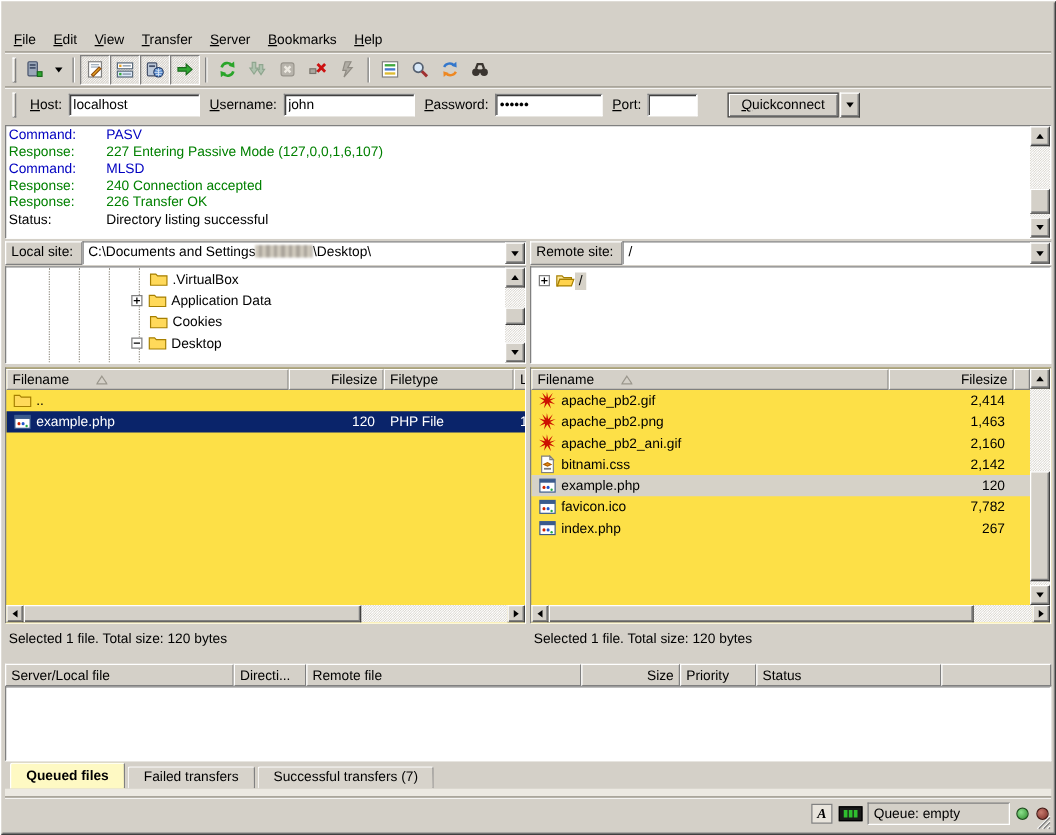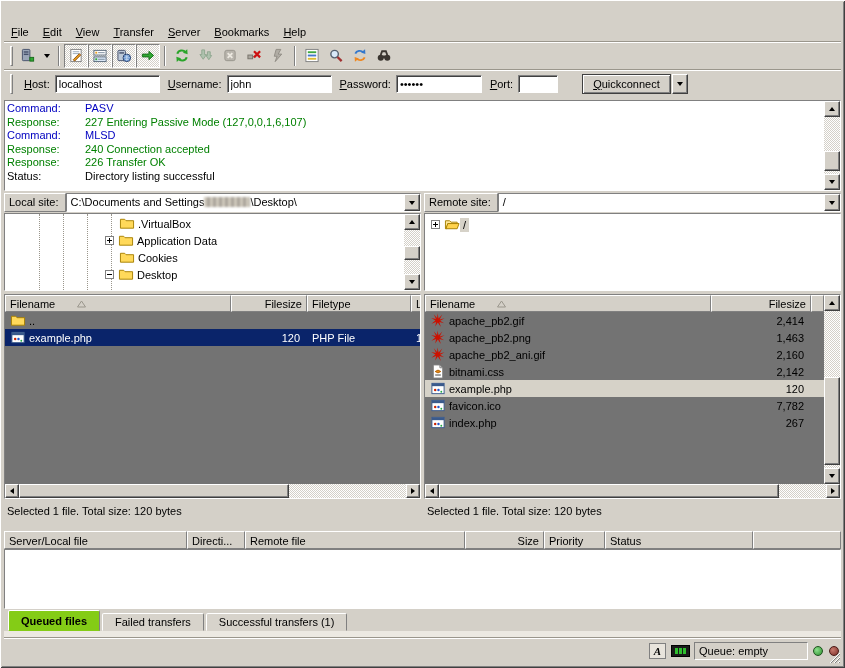--- a/index.html
+++ b/index.html
@@ -91,21 +91,21 @@
 
   .treebox { position:absolute; left:0; top:20px; width:100%; height:78px; border:1px solid; border-color:#808080 #fff #fff #808080; background:#ffffff; overflow:hidden; }
   .guide { position:absolute; top:0; bottom:0; border-left:1px dotted #9a968c; }
   .trow { position:absolute; height:17px; display:flex; align-items:center; }
   .expander { width:9px; height:9px; border:1px solid #808080; background:#fff; position:relative; flex:none; }
   .expander::before { content:''; position:absolute; left:1px; right:1px; top:3px; border-top:1px solid #000; }
   .expander.plus::after { content:''; position:absolute; top:1px; bottom:1px; left:3px; border-left:1px solid #000; }
   .tlabel { padding:1px 3px; white-space:nowrap; }
   .tlabel.sel { background:#D6D2C8; }
 
-  .listbox { position:absolute; left:0; top:101px; width:100%; height:205px; border:1px solid; border-color:#808080 #fff #fff #808080; background:#737373; overflow:hidden; }
+  .listbox { position:absolute; left:0; top:101px; width:100%; height:205px; border:1px solid; border-color:#808080 #fff #fff #808080; background:#fde047; overflow:hidden; }
   .lheader { position:absolute; left:0; top:0; height:17px; display:grid; }
   .hcell { border:1px solid; border-color:#fff #808080 #808080 #fff; background:#D4D0C8; padding:1px 4px 0 4px; white-space:nowrap; overflow:hidden; display:flex; align-items:center; }
   .hcell.r { justify-content:flex-end; }
   .sortarrow { margin-left:22px; }
   .lrows { position:absolute; left:0; top:17px; right:0; bottom:14px; overflow:hidden; }
   .frow { display:grid; height:17px; align-items:center; }
   .fcell { white-space:nowrap; overflow:hidden; padding-left:5px; display:flex; align-items:center; gap:3px; }
   .fcell.r { justify-content:flex-end; padding-right:7px; }
   .frow.sel-active { background:#0A246A; color:#fff; }
   .frow.sel-inactive { background:#D6D2C8; }
@@ -115,21 +115,21 @@
 
   
   .qheader { position:absolute; left:4px; top:531px; width:837px; height:18px; display:grid;
     grid-template-columns:183px 58px 220px 79px 61px 148px 1fr; }
   .qbody { position:absolute; left:4px; top:549px; width:837px; height:60px; border:1px solid; border-color:#808080 #fff #fff #808080; background:#fff; }
 
   
   .tabsrow { position:absolute; left:4px; top:609px; width:837px; height:22px; display:flex; align-items:flex-end; padding-left:4px; }
   .tab { height:18px; padding:2px 12px 0 12px; margin-right:2px; background:#D7D3CB;
     border:1px solid; border-color:#fff #808080 transparent #fff; border-radius:2px 2px 0 0; white-space:nowrap; }
-  .tab.active { height:21px; padding-top:4px; background:#84cc16; font-weight:bold; }
+  .tab.active { height:21px; padding-top:4px; background:#fef9c3; font-weight:bold; }
   .understrip { position:absolute; left:4px; top:631px; width:837px; height:6px; background:#ECE9E2; }
 
   
   .statusbar { position:absolute; left:4px; top:637px; width:837px; height:27px;
     border-top:1px solid #9a968c; box-shadow: inset 0 1px 0 #fff; }
   .sb-ascii { position:absolute; left:645px; top:5px; width:17px; height:16px; border:1px solid #808080; background:#E8E4DC;
     font:bold italic 11px "Liberation Serif",serif; text-align:center; line-height:14px; }
   .sb-speed { position:absolute; left:667px; top:7px; width:19px; height:12px; background:#1A1A1A; border:1px solid #000;
     display:flex; align-items:center; justify-content:center; gap:1px; }
   .sb-speed i { display:block; width:3px; height:6px; background:#2FBF2F; }
@@ -596,21 +596,21 @@
     <div class="hcell">
         <span>Status</span>
       </div>
     <div class="hcell"></div>
   </div>
   <div class="qbody"></div>
 
   <div class="tabsrow">
     <div class="tab active">Queued files</div>
     <div class="tab">Failed transfers</div>
-    <div class="tab">Successful transfers (1)</div>
+    <div class="tab">Successful transfers (7)</div>
   </div>
   <div class="understrip"></div>
 
   <div class="statusbar">
     <div class="sb-ascii">A</div>
     <div class="sb-speed">
         <i></i>
         <i></i>
         <i></i>
       </div>

